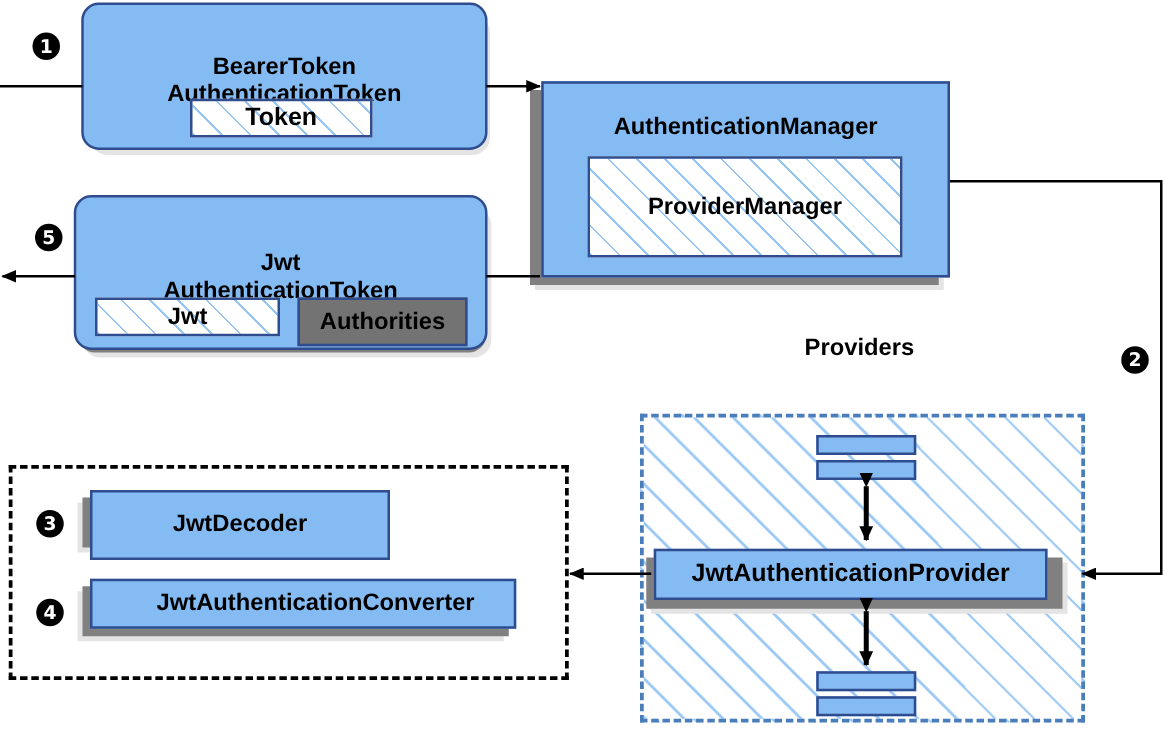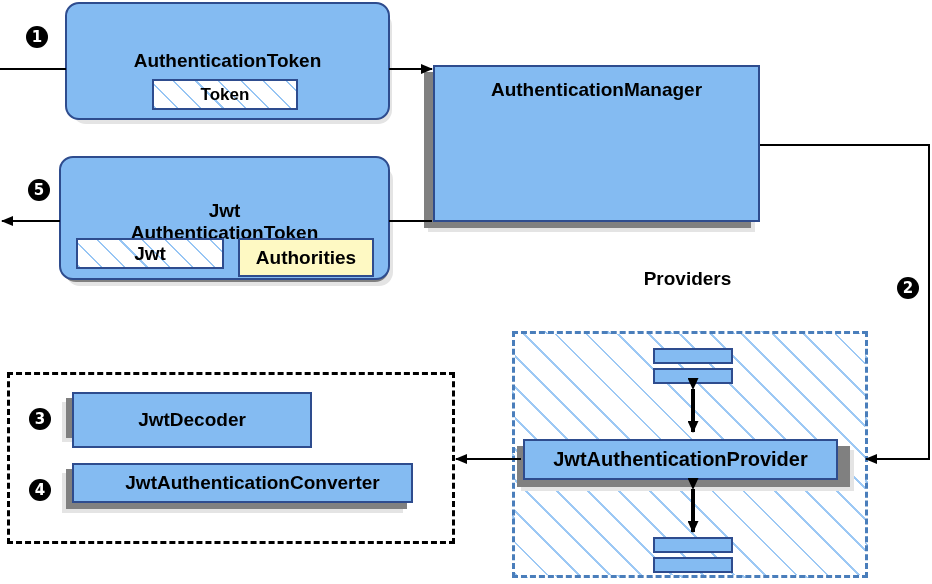--- a/index.html
+++ b/index.html
@@ -166,42 +166,44 @@
 
     <line x1="693" y1="489" x2="693" y2="532" stroke="#000" stroke-width="4" marker-start="url(#arrowUp)" marker-end="url(#arrowDn)"></line>
   </svg>
 
   <div class="badge" style="left:26px; top:26px;">1</div>
 
   <div class="shadow light rounded" style="left:72px; top:12px; width:320px; height:112px;"></div>
   <div class="shadow dark rounded" style="left:68px; top:8px; width:320px; height:112px;"></div>
 
   <div class="node rounded" style="left:65px; top:2px; width:325px; height:118px; flex-direction:column;">
+    <div style="font-size:19px; line-height:22px; margin-top:8px;">BearerToken</div>
     <div style="font-size:19px; line-height:22px;">AuthenticationToken</div>
   </div>
-  <div class="slot hatch-white" style="left:152px; top:79px; width:146px; height:31px; font-size:17px;">Token</div>
+  <div class="slot hatch-white" style="left:152px; top:79px; width:146px; height:31px; font-size:20px;">Token</div>
 
   <div class="badge" style="left:28px; top:179px;">5</div>
 
   <div class="shadow light rounded" style="left:66px; top:166px; width:327px; height:120px;"></div>
   <div class="shadow dark rounded" style="left:62px; top:162px; width:327px; height:120px;"></div>
 
   <div class="node rounded" style="left:59px; top:156px; width:331px; height:124px; flex-direction:column;">
     <div style="font-size:19px; line-height:22px; margin-top:8px;">Jwt</div>
     <div style="font-size:19px; line-height:22px;">AuthenticationToken</div>
   </div>
   <div class="slot hatch-white" style="left:76px; top:238px; width:148px; height:31px; font-size:19px;">Jwt</div>
-  <div class="slot" style="left:238px; top:238px; width:136px; height:39px; font-size:19px; background:#fef9c3;">Authorities</div>
+  <div class="slot" style="left:238px; top:238px; width:136px; height:39px; font-size:19px; background:#737373;">Authorities</div>
 
   <div class="shadow light" style="left:428px; top:76px; width:327px; height:156px;"></div>
   <div class="shadow dark" style="left:424px; top:72px; width:327px; height:156px;"></div>
 
   <div class="node" style="left:433px; top:65px; width:327px; height:157px; align-items:flex-start;">
-    <div style="font-size:19px; margin-top:12px;">AuthenticationManager</div>
-  </div>
+    <div style="font-size:19px; margin-top:24px;">AuthenticationManager</div>
+  </div>
+  <div class="slot hatch-white" style="left:470px; top:125px; width:252px; height:81px; font-size:19px;">ProviderManager</div>
 
   <div class="badge" style="left:897px; top:277px;">2</div>
 
   <div class="plain-label" style="left:575px; top:267px; width:225px; font-size:19px; line-height:24px;">
     <div>Providers</div>
   </div>
 
   <div class="dashed-blue hatch-region" style="left:512px; top:331px; width:356px; height:247px;"></div>
 
   <div class="minibar" style="left:653px; top:348px; width:80px; height:16px;"></div>

